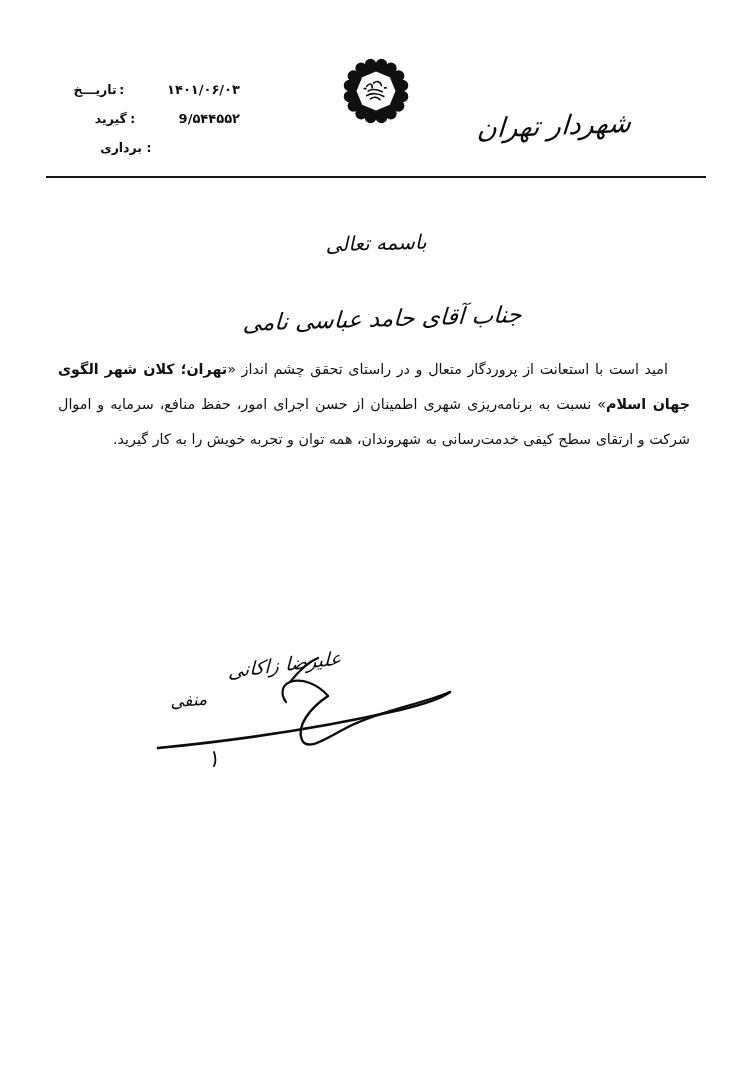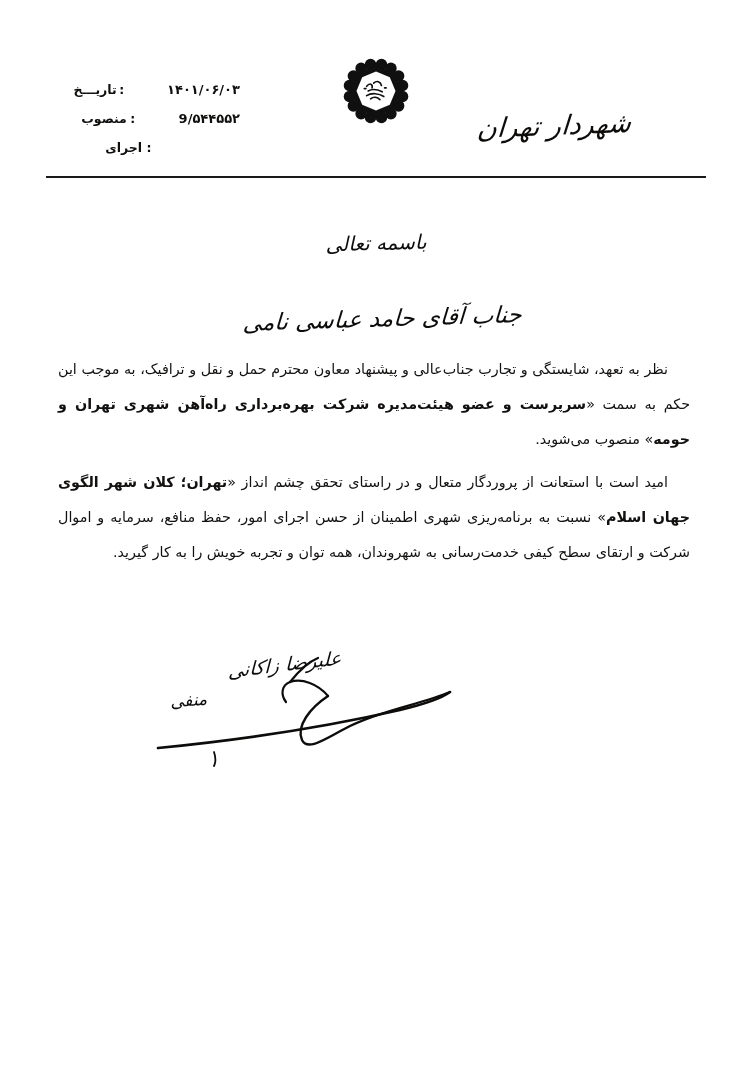--- a/index.html
+++ b/index.html
@@ -197,26 +197,26 @@
 
     <div class="meta-block">
       <div class="meta-row">
         <span class="meta-value">۱۴۰۱/۰۶/۰۳</span>
         <span class="meta-colon">:</span>
         <span class="meta-label">تاریـــخ</span>
       </div>
       <div class="meta-row">
         <span class="meta-value">9/۵۴۴۵۵۲</span>
         <span class="meta-colon">:</span>
-        <span class="meta-label">منصوب</span>
+        <span class="meta-label">گیرید</span>
       </div>
       <div class="meta-row">
         <span class="meta-value"></span>
         <span class="meta-colon">:</span>
-        <span class="meta-label">اجرای</span>
+        <span class="meta-label">برداری</span>
       </div>
     </div>
 
     <div class="emblem">
       <svg viewBox="0 0 100 100" xmlns="http://www.w3.org/2000/svg">
         <g id="rosette" fill="#111010">
 
           <g>
             <g transform="translate(50,50)">
               <g>
@@ -301,21 +301,20 @@
     <div class="mayor-title">شهردار تهران</div>
 
     <div class="header-rule"></div>
   </div>
 
   <div class="basmala">باسمه تعالی</div>
 
   <div class="addressee">جناب آقای حامد عباسی نامی</div>
 
   <div class="body-text" id="body-text">
-      <p><span>نظر به تعهد، شایستگی و تجارب جناب‌عالی و پیشنهاد معاون محترم حمل و نقل و ترافیک، به موجب این حکم به سمت «</span><b>سرپرست و عضو هیئت‌مدیره شرکت بهره‌برداری راه‌آهن شهری تهران و حومه</b><span>» منصوب می‌شوید.</span></p>
       <p><span>امید است با استعانت از پروردگار متعال و در راستای تحقق چشم انداز «</span><b>تهران؛ کلان شهر الگوی جهان اسلام</b><span>» نسبت به برنامه‌ریزی شهری اطمینان از حسن اجرای امور، حفظ منافع، سرمایه و اموال شرکت و ارتقای سطح کیفی خدمت‌رسانی به شهروندان، همه توان و تجربه خویش را به کار گیرید.</span></p>
     </div>
 
   <div class="signature">
     <svg viewBox="0 0 430 130" xmlns="http://www.w3.org/2000/svg">
       <g fill="none" stroke="#0d0c0b" stroke-linecap="round" stroke-linejoin="round">
 
         <path d="M8,100 C90,92 180,78 250,62 C275,56 292,50 300,44" stroke-width="2.6"></path>
 
         <path d="M300,44 C272,56 232,62 200,78 C176,90 158,104 152,92

